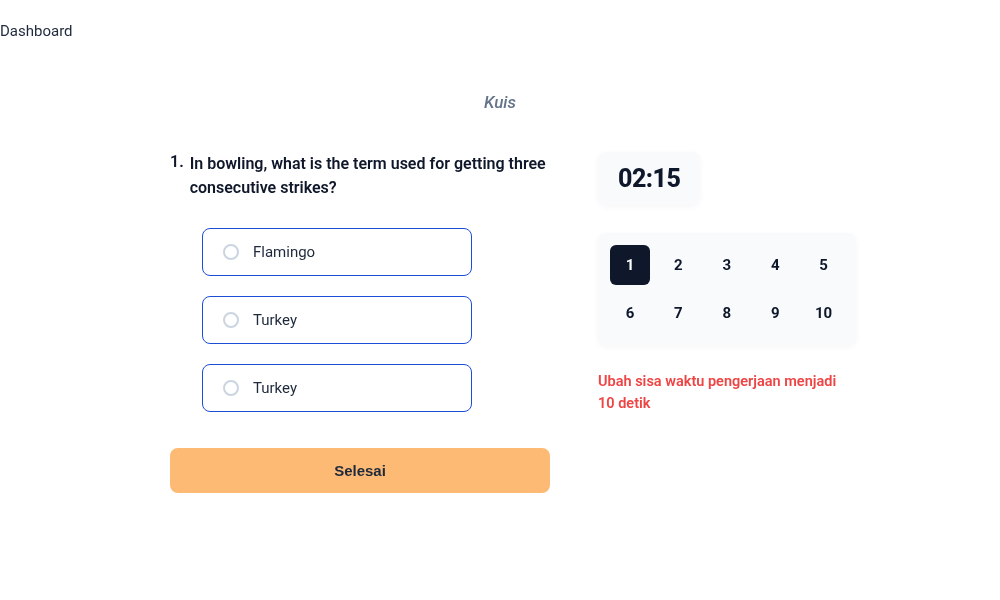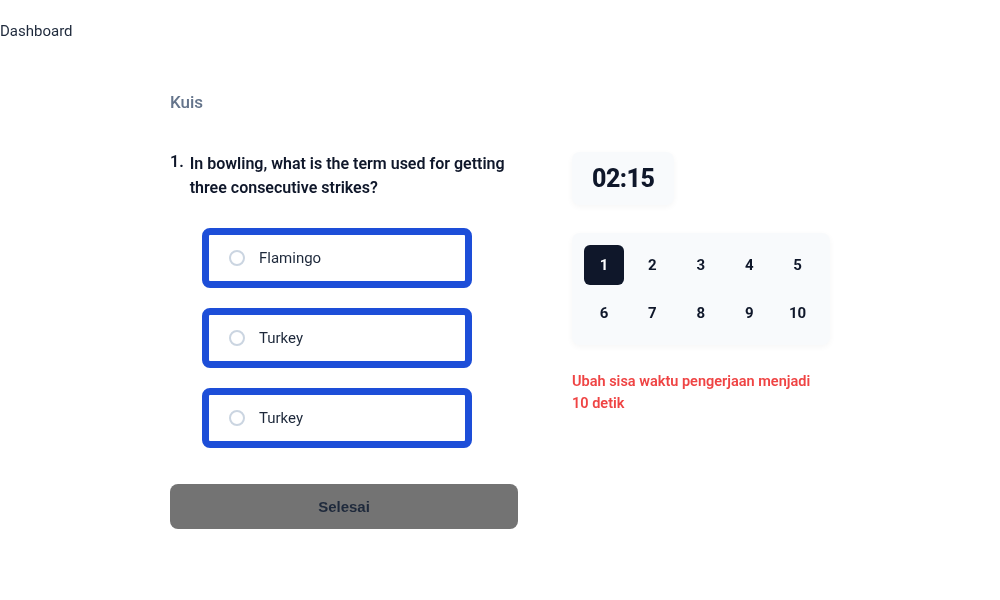--- a/index.html
+++ b/index.html
@@ -16,22 +16,24 @@
       padding: 22px 0;
       font-size: 15px;
       color: #1e293b;
     }
     .container {
       max-width: 700px;
       margin: 0 auto;
       padding: 0 20px;
     }
     .header {
+      text-align: center;
       margin-top: 30px;
       margin-bottom: 40px;
+      font-style: italic;
     }
     .subtitle {
       color: #64748b;
       font-size: 17px;
       font-weight: 500;
       margin-bottom: 4px;
     }
     .title {
       font-size: 24px;
       font-weight: 700;
@@ -65,39 +67,39 @@
       padding-left: 32px;
       display: flex;
       flex-direction: column;
       gap: 20px;
     }
     .option {
       display: flex;
       align-items: center;
       gap: 14px;
       padding: 14px 20px;
-      border: 7px solid #1d4ed8;
+      border: 1px solid #1d4ed8;
       border-radius: 8px;
       cursor: pointer;
       width: 270px;
       font-size: 15px;
       color: #1e293b;
     }
     .radio {
       width: 16px;
       height: 16px;
       border: 2px solid #cbd5e1;
       border-radius: 50%;
       flex-shrink: 0;
     }
     .finish-btn {
       margin-top: 36px;
-      width: 348px;
+      width: 380px;
       padding: 14px;
-      background: #737373;
+      background: #fdba74;
       border: none;
       border-radius: 8px;
       font-size: 15px;
       font-weight: 700;
       color: #1e293b;
       cursor: pointer;
       text-align: center;
     }
     .side-col {
       width: 258px;

